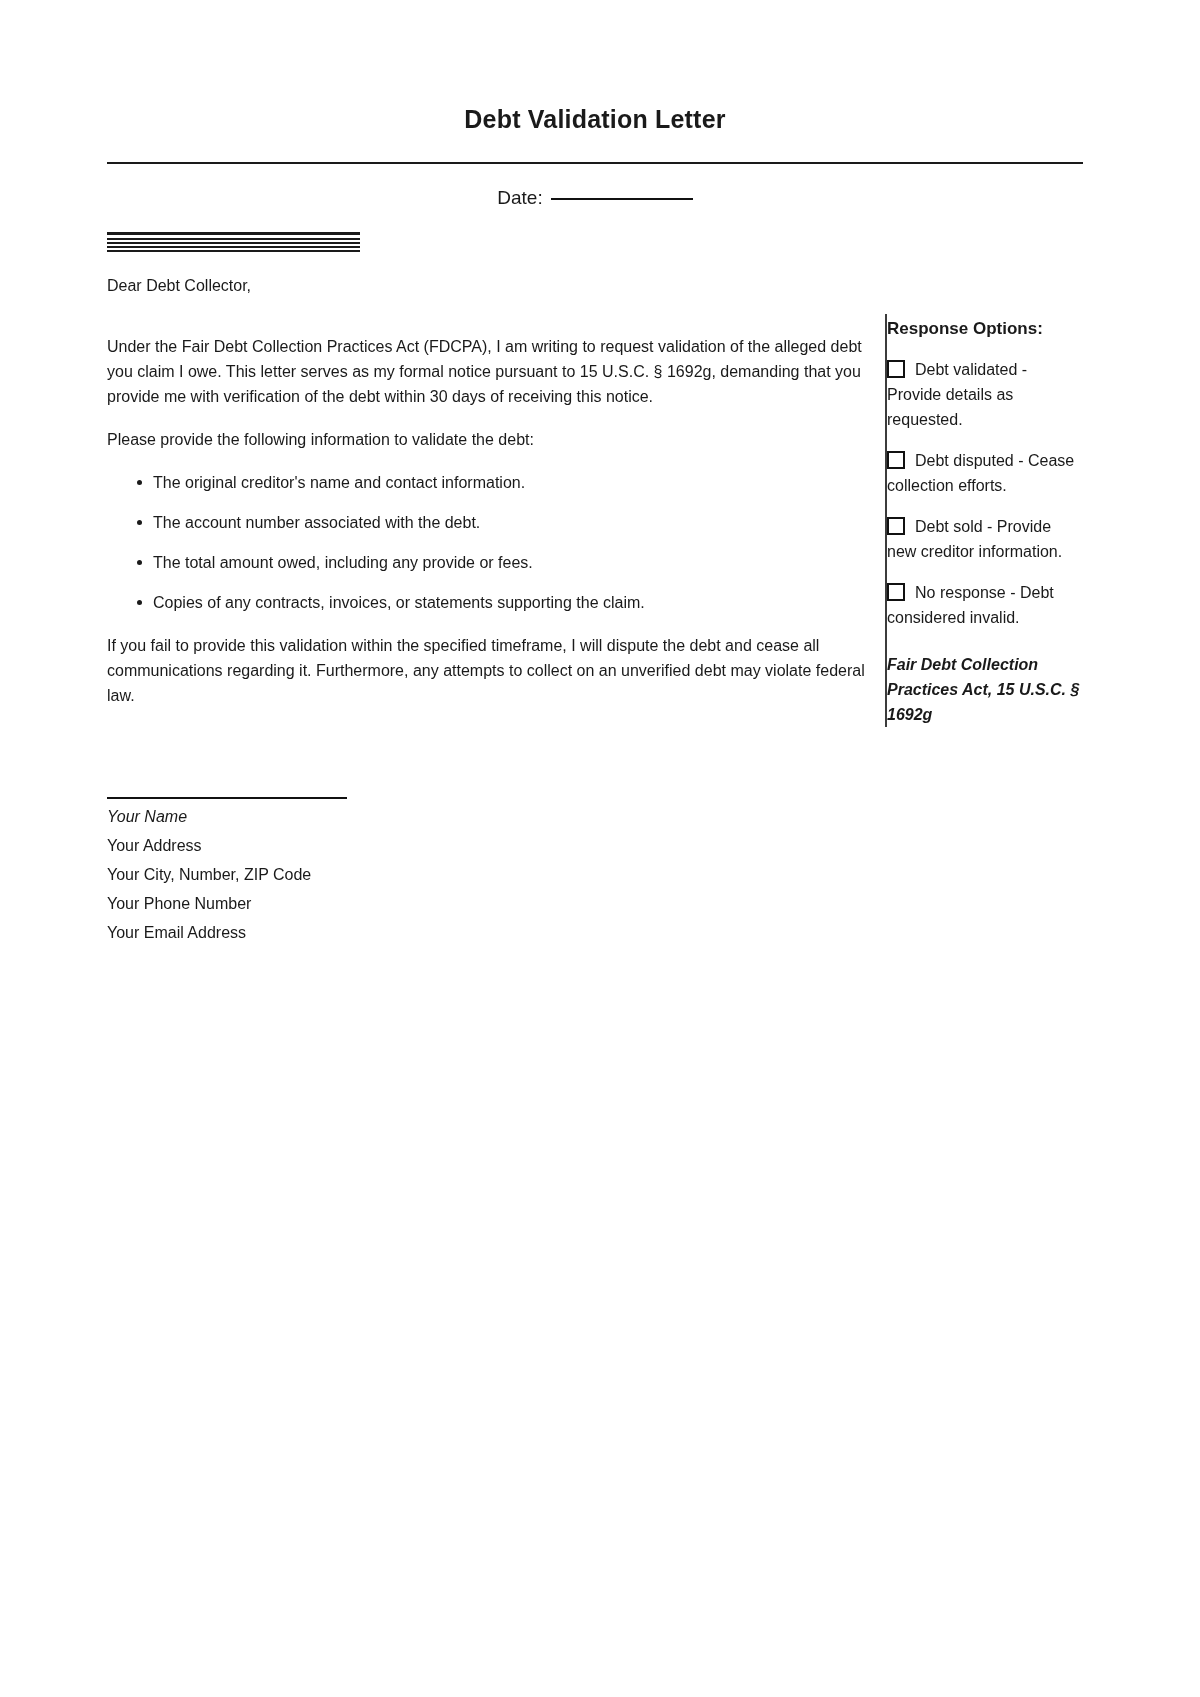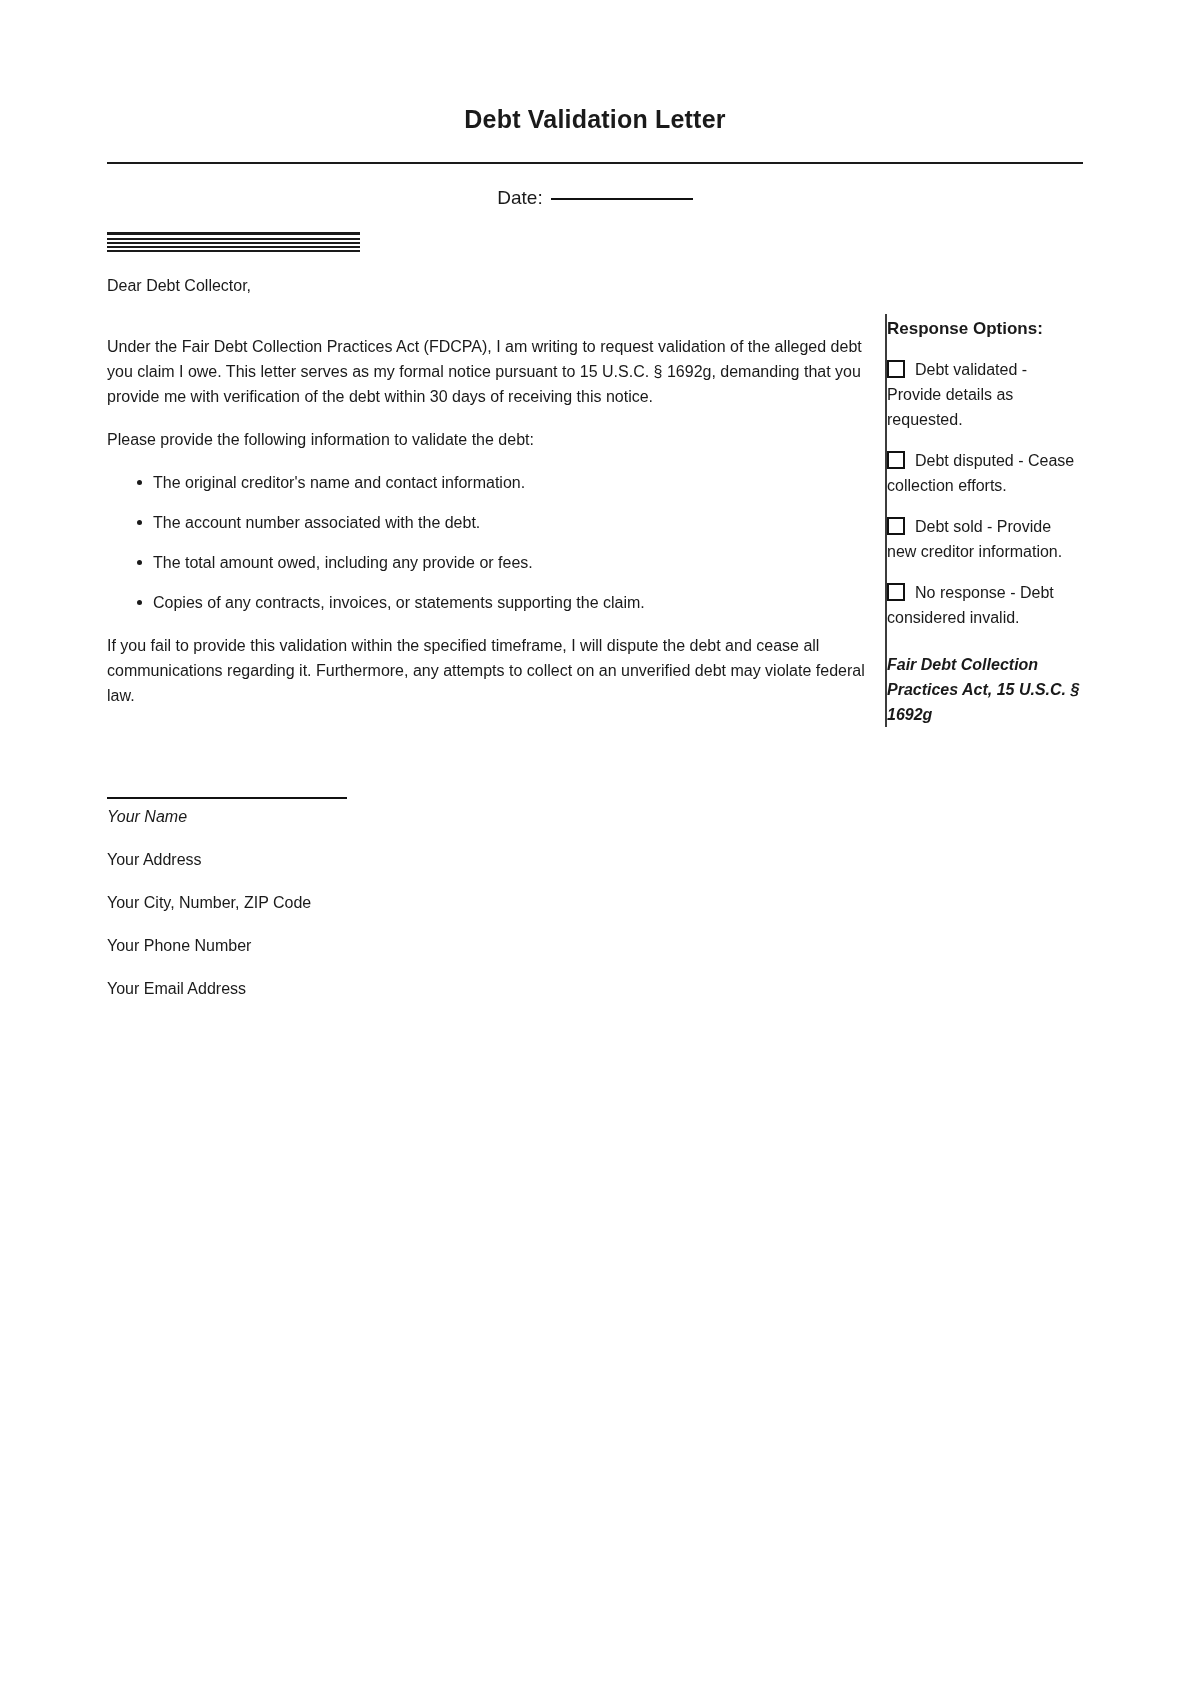--- a/index.html
+++ b/index.html
@@ -130,21 +130,21 @@
     line-height: 25px;
   }
   .signature p { margin: 0; }
   .signature-line {
     width: 240px;
     height: 2px;
     background: #111;
     margin-top: 12px;
   }
   .sig-name { margin-top: 5px !important; font-style: italic; }
-  .signature p + p { margin-top: 18px; }
+  .signature p + p { margin-top: 4px; }
 </style>
 </head>
 <body>
 
 <div class="page">
 
   <h1 class="title">Debt Validation Letter</h1>
 
   <div class="header-rule"></div>
 

